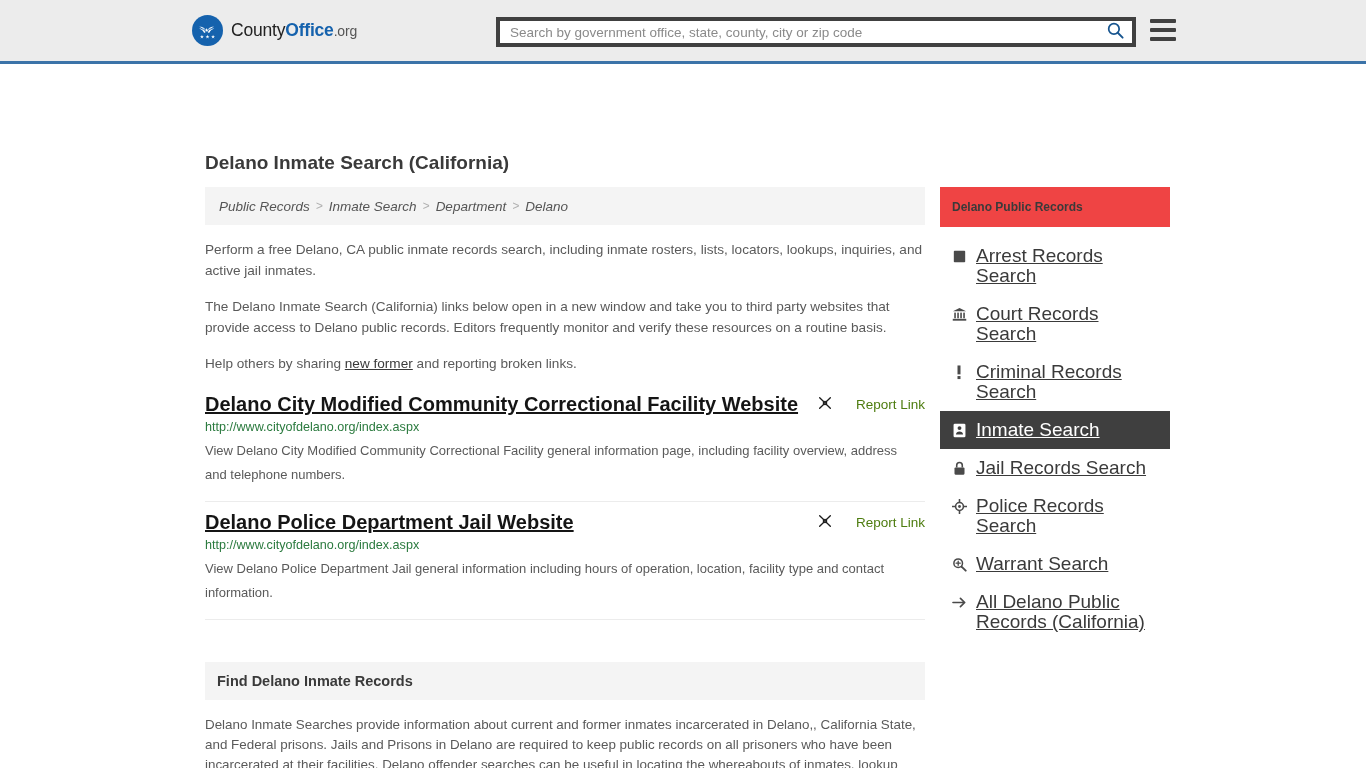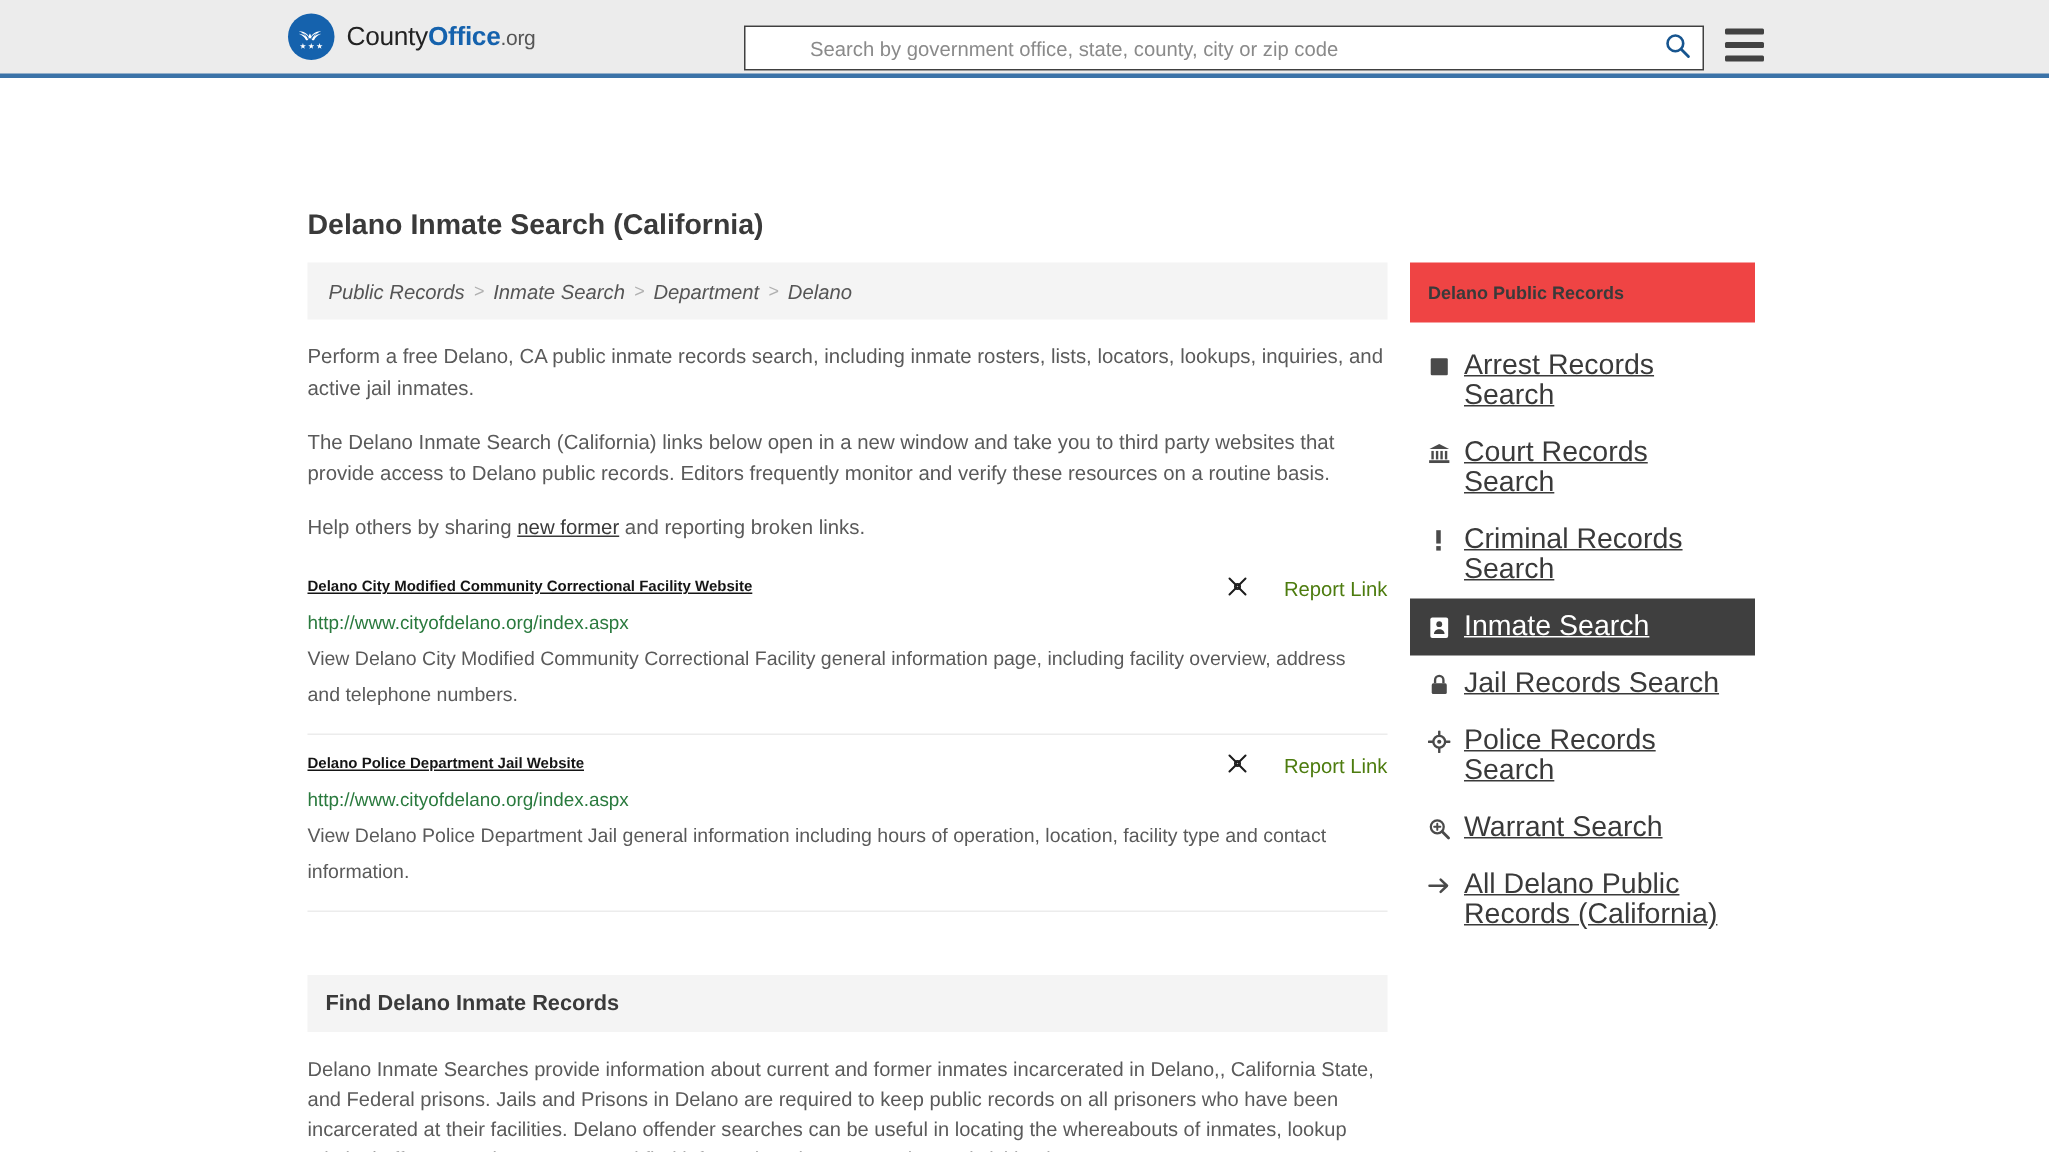--- a/index.html
+++ b/index.html
@@ -6,21 +6,21 @@
   html, body {
     margin: 0; padding: 0;
     width: 1366px; height: 768px;
     background: #ffffff;
     font-family: "Liberation Sans", sans-serif;
     overflow: hidden;
   }
 
   
   .site-header {
-    width: 1366px; height: 52px;
+    width: 1366px; height: 64px;
     background: #ececec;
     border-bottom: 3px solid #3b73a8;
     display: flex; align-items: center;
     position: relative;
   }
   .brand {
     display: flex; align-items: center;
     margin-left: 192px;
     gap: 8px;
   }
@@ -36,22 +36,22 @@
     font-size: 17.5px; color: #222222;
     letter-spacing: -0.2px; white-space: nowrap;
   }
   .brand-text .b { font-weight: bold; color: #1562ad; }
   .brand-text .o { color: #555; font-size: 14px; }
 
   .search-wrap {
     position: absolute; left: 496px; top: 17px;
     width: 640px; height: 30px;
     background: #ffffff;
-    border: 1px solid #404040;
-    display: flex; align-items: center; padding-left: 33px;
+    border: 4px solid #404040;
+    display: flex; align-items: center;
   }
   .search-input {
     flex: 1; border: none; outline: none;
     height: 28px; padding: 0 10px;
     font-size: 13.5px; color: #333;
     font-family: "Liberation Sans", sans-serif;
     background: transparent;
   }
   .search-input::placeholder { color: #8a8a8a; }
   .search-btn {
@@ -108,21 +108,21 @@
   .result {
     padding: 10px 0 14px 0;
     border-bottom: 1px solid #ececec;
   }
   .result:last-of-type { border-bottom: none; }
   .result-head {
     display: flex; align-items: flex-start;
     justify-content: space-between;
   }
   .result-title {
-    font-size: 10px; font-weight: bold; color: #151515;
+    font-size: 20px; font-weight: bold; color: #151515;
     text-decoration: underline; line-height: 20px;
     max-width: 600px;
   }
   .report-link {
     display: flex; align-items: center; gap: 23px;
     font-size: 13.5px; color: #4d7c0f;
     text-decoration: none; white-space: nowrap;
     margin-top: 1px;
   }
   .result-url {

